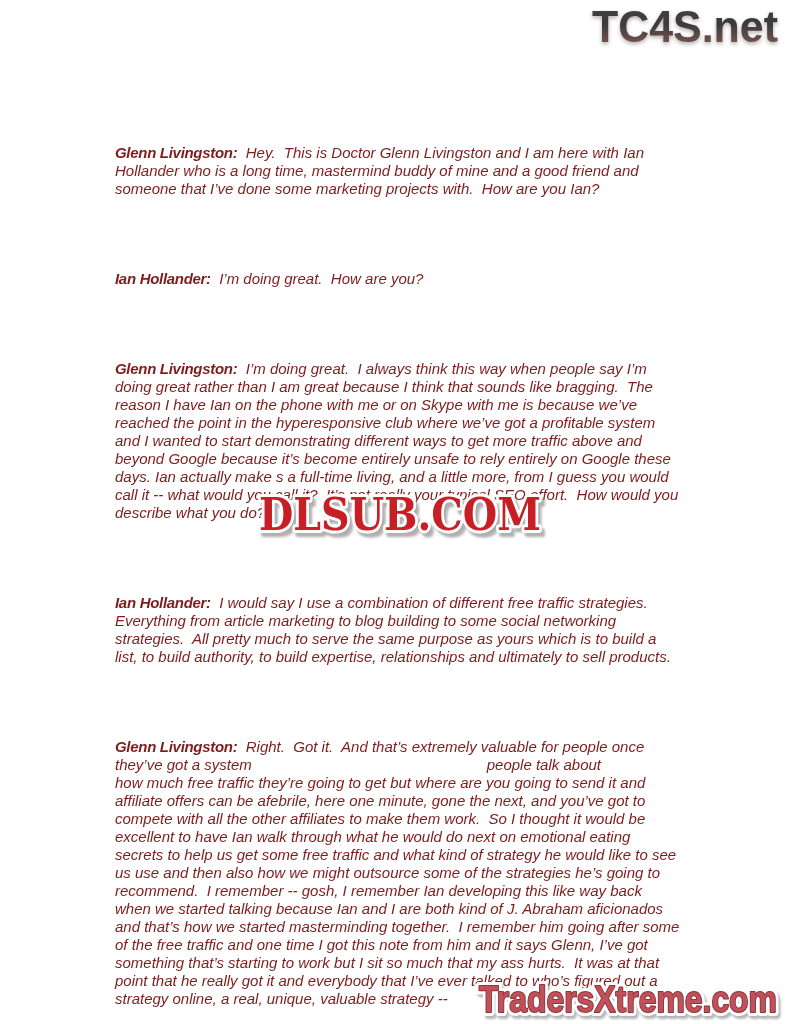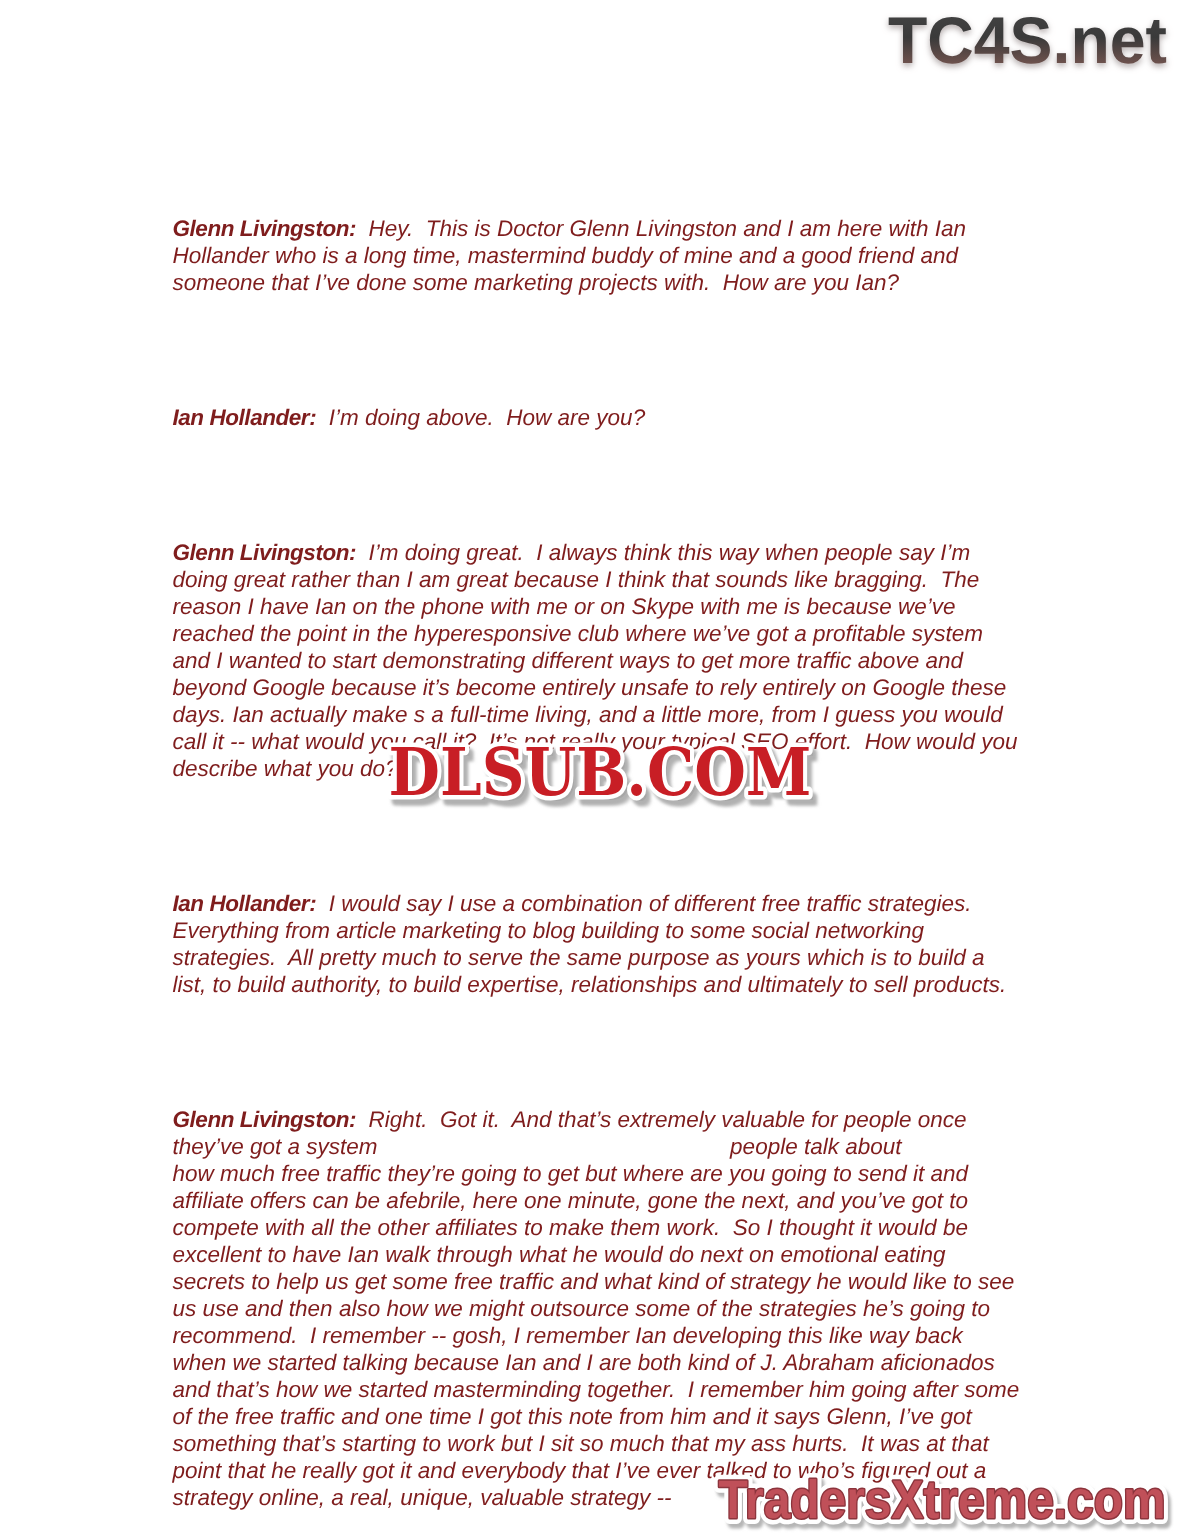--- a/index.html
+++ b/index.html
@@ -48,21 +48,21 @@
         <stop offset="100%" stop-color="#8a5f58"></stop>
       </linearGradient>
     </defs>
     <text x="97" y="40" text-anchor="middle" font-size="44" font-weight="bold" textLength="186" lengthAdjust="spacingAndGlyphs" fill="url(#tc4s-grad)">TC4S.net</text>
   </svg>
 
   <div class="content">
 
     <p><b>Glenn Livingston:</b><span>  Hey.  This is Doctor Glenn Livingston and I am here with Ian Hollander who is a long time, mastermind buddy of mine and a good friend and someone that I’ve done some marketing projects with.  How are you Ian?</span></p>
 
-    <p><b>Ian Hollander:</b><span>  I’m doing above.  How are you?</span></p>
+    <p><b>Ian Hollander:</b><span>  I’m doing great.  How are you?</span></p>
 
     <p><b>Glenn Livingston:</b><span>  I’m doing great.  I always think this way when people say I’m doing great rather than I am great because I think that sounds like bragging.  The reason I have Ian on the phone with me or on Skype with me is because we’ve reached the point in the hyperesponsive club where we’ve got a profitable system and I wanted to start demonstrating different ways to get more traffic above and beyond Google because it’s become entirely unsafe to rely entirely on Google these days. Ian actually make s a full-time living, and a little more, from I guess you would call it -- what would you call it?  It’s not really your typical SEO effort.  How would you describe what you do?</span></p>
 
     <p><b>Ian Hollander:</b><span>  I would say I use a combination of different free traffic strategies. Everything from article marketing to blog building to some social networking strategies.  All pretty much to serve the same purpose as yours which is to build a list, to build authority, to build expertise, relationships and ultimately to sell products.</span></p>
 
     <p><b>Glenn Livingston:</b><span>  Right.  Got it.  And that’s extremely valuable for people once they’ve got a system</span><span class="wm-gap"></span><span>people talk about
 how much free traffic they’re going to get but where are you going to send it and affiliate offers can be afebrile, here one minute, gone the next, and you’ve got to compete with all the other affiliates to make them work.  So I thought it would be excellent to have Ian walk through what he would do next on emotional eating secrets to help us get some free traffic and what kind of strategy he would like to see us use and then also how we might outsource some of the strategies he’s going to recommend.  I remember -- gosh, I remember Ian developing this like way back when we started talking because Ian and I are both kind of J. Abraham aficionados and that’s how we started masterminding together.  I remember him going after some of the free traffic and one time I got this note from him and it says Glenn, I’ve got something that’s starting to work but I sit so much that my ass hurts.  It was at that point that he really got it and everybody that I’ve ever talked to who’s figured out a strategy online, a real, unique, valuable strategy --</span></p>
 
     
 

